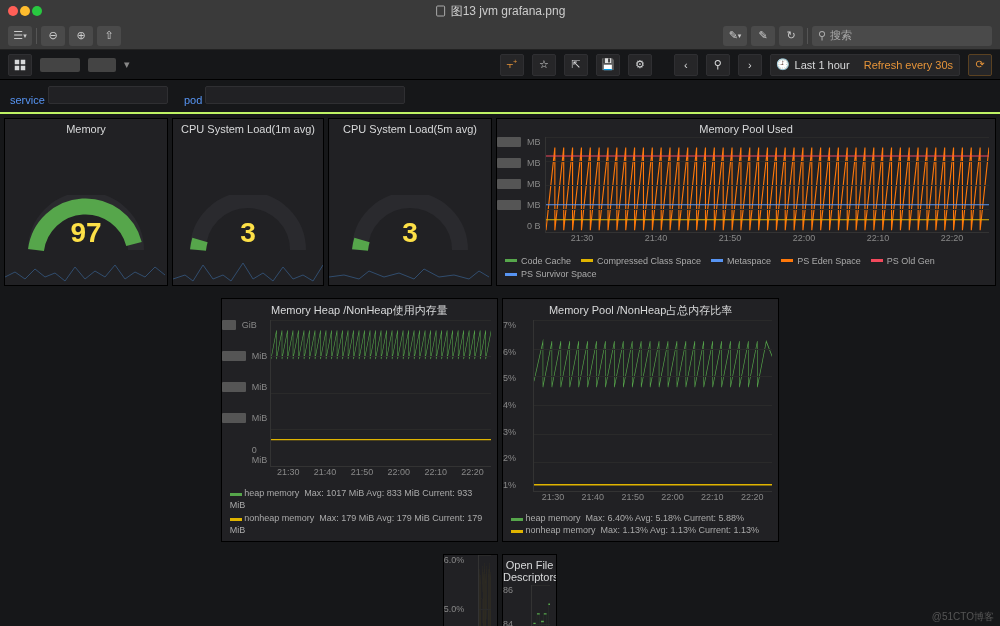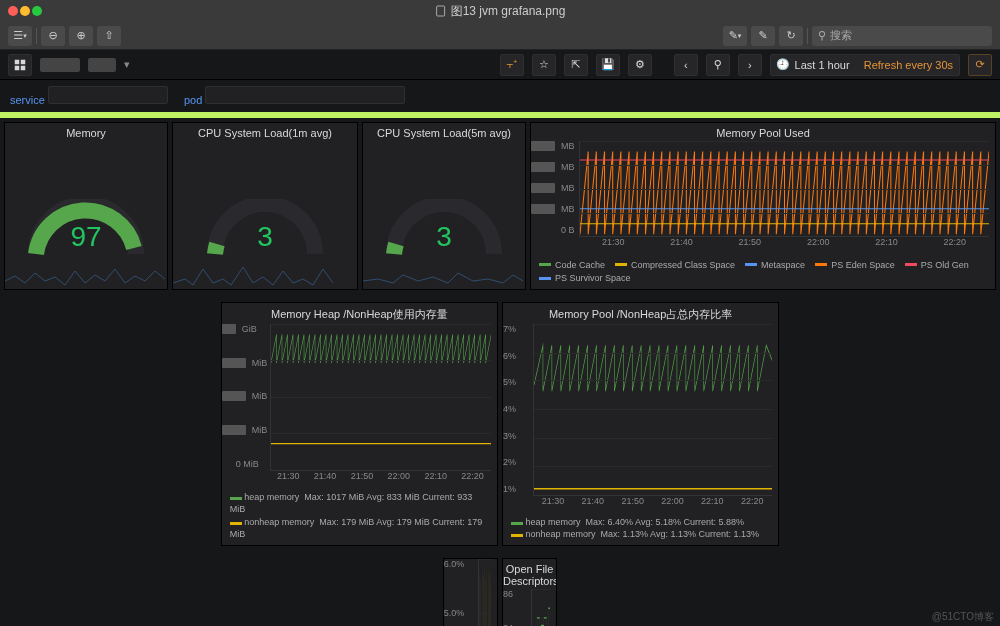--- a/index.html
+++ b/index.html
@@ -19,35 +19,35 @@
 .gf-btn { height: 22px; background: #262628; border: 1px solid #2f2f32; border-radius: 2px; display: flex; align-items: center; justify-content: center; padding: 0 6px; color: #d8d9da; font-size: 11px; }
 .gf-btn.icon-only { width: 24px; padding: 0; }
 .gf-btn svg { width: 12px; height: 12px; }
 .gf-btn.orange { color: #e69439; border-color: #5a4121; }
 .gf-spacer { flex: 1; }
 .gf-refresh { color: #d8d9da; display: flex; align-items: center; gap: 4px; }
 .gf-refresh .ref { color: #e69439; }
 .breadcrumb-block { background: #444; width: 40px; height: 14px; border-radius: 2px; }
 
 
-.var-bar { padding: 6px 10px; display: flex; gap: 16px; align-items: center; font-size: 11px; border-bottom: 6px solid #bef264; }
+.var-bar { padding: 6px 10px; display: flex; gap: 16px; align-items: center; font-size: 11px; border-bottom: 2px solid #bef264; }
 .var-label { color: #5794f2; }
 .var-val { background: #212124; border: 1px solid #2f2f32; padding: 2px 8px; border-radius: 2px; width: 120px; height: 18px; display: inline-block; }
 
 
 .dash { padding: 4px; display: flex; flex-direction: column; gap: 12px; align-items: center; }
 .row { display: flex; gap: 4px; }
 .panel { background: #212124; border: 1px solid #000; display: flex; flex-direction: column; overflow: hidden; }
 .panel-title { text-align: center; font-size: 11px; color: #d8d9da; padding: 4px 0 2px; }
 .panel-body { flex: 1; position: relative; }
 
 
 .gauge-wrap { display: flex; align-items: flex-end; justify-content: center; height: 100%; position: relative; }
 .gauge { position: absolute; bottom: 30px; width: 120px; height: 60px; }
-.gauge-val { color: #22c55e; font-size: 28px; font-weight: 400; position: absolute; bottom: 36px; text-align: center; width: 100%; }
+.gauge-val { color: #fde047; font-size: 28px; font-weight: 700; position: absolute; bottom: 36px; text-align: center; width: 100%; }
 .spark { position: absolute; bottom: 0; left: 0; right: 0; height: 28px; }
 
 
 .axis-y { position: absolute; left: 0; top: 0; bottom: 18px; width: 48px; display: flex; flex-direction: column; justify-content: space-between; font-size: 9px; color: #888; }
 .axis-y .tick { display: flex; align-items: center; gap: 6px; }
 .axis-y .tick .bar { width: 24px; height: 10px; background: #555; border-radius: 1px; }
 .axis-x { position: absolute; left: 48px; right: 6px; bottom: 0; height: 16px; display: flex; justify-content: space-around; font-size: 9px; color: #888; }
 .plot { position: absolute; left: 48px; right: 6px; top: 0; bottom: 16px; border-left: 1px solid #333; border-bottom: 1px solid #333; }
 .grid-line { position: absolute; left: 0; right: 0; border-top: 1px solid #2a2a2a; }
 
@@ -127,21 +127,21 @@
         <svg class="gauge" viewBox="0 0 120 60">
           <path d="M 10 55 A 50 50 0 0 1 110 55" fill="none" stroke="#2a2a2e" stroke-width="16"></path>
           <path d="M 10 55 A 50 50 0 0 1 108 49" fill="none" stroke="#56a64b" stroke-width="16"></path>
         </svg>
         <div class="gauge-val">97</div>
         <svg class="spark" viewBox="0 0 160 28" preserveAspectRatio="none">
           <polyline points="0,20 10,15 20,22 30,12 40,20 50,16 60,24 70,10 80,22 90,14 100,20 110,8 120,22 130,15 140,20 150,10 160,18" fill="none" stroke="#314d6e" stroke-width="1"></polyline>
         </svg>
       </div>
     </div>
-    <div class="panel" style="width:186px">
+    <div class="panel" style="width:152px">
       <div class="panel-title">CPU System Load(1m avg)</div>
       <div class="panel-body gauge-wrap">
         <svg class="gauge" viewBox="0 0 120 60">
           <path d="M 10 55 A 50 50 0 0 1 110 55" fill="none" stroke="#2a2a2e" stroke-width="16"></path>
           <path d="M 10 55 A 50 50 0 0 1 12 45" fill="none" stroke="#56a64b" stroke-width="16"></path>
         </svg>
         <div class="gauge-val">3</div>
         <svg class="spark" viewBox="0 0 160 28" preserveAspectRatio="none">
           <polyline points="0,22 12,18 20,24 30,8 40,22 50,18 58,24 70,6 80,22 90,16 100,24 110,10 120,22 130,18 140,24 150,8 160,22" fill="none" stroke="#314d6e" stroke-width="1"></polyline>
         </svg>
@@ -223,21 +223,21 @@
             </span>
           <span class="tick">
               <span class="bar"></span>
               <span>MiB</span>
             </span>
           <span class="tick">
               <span class="bar"></span>
               <span>MiB</span>
             </span>
           <span class="tick">
-              <span style="margin-left:14px">0 MiB</span>
+              <span style="margin-left:30px">0 MiB</span>
             </span>
         </div>
         <div class="plot">
           <div class="grid-line" style="top:0%"></div><div class="grid-line" style="top:25%"></div><div class="grid-line" style="top:50%"></div><div class="grid-line" style="top:75%"></div>
           <svg width="100%" height="100%" preserveAspectRatio="none" viewBox="0 0 400 112">
             <path d="M0,30 L10,8 10,30 20,8 20,30 30,8 30,30 40,8 40,30 50,8 50,30 60,8 60,30 70,8 70,30 80,8 80,30 90,8 90,30 100,8 100,30 110,8 110,30 120,8 120,30 130,8 130,30 140,8 140,30 150,8 150,30 160,8 160,30 170,8 170,30 180,8 180,30 190,8 190,30 200,8 200,30 210,8 210,30 220,8 220,30 230,8 230,30 240,8 240,30 250,8 250,30 260,8 260,30 270,8 270,30 280,8 280,30 290,8 290,30 300,8 300,30 310,8 310,30 320,8 320,30 330,8 330,30 340,8 340,30 350,8 350,30 360,8 360,30 370,8 370,30 380,8 380,30 390,8 390,30 400,8" fill="none" stroke="#56a64b" stroke-width="1"></path>
             <line x1="0" y1="92" x2="400" y2="92" stroke="#e0b400" stroke-width="1"></line>
           </svg>
         </div>
         <div class="axis-x">

